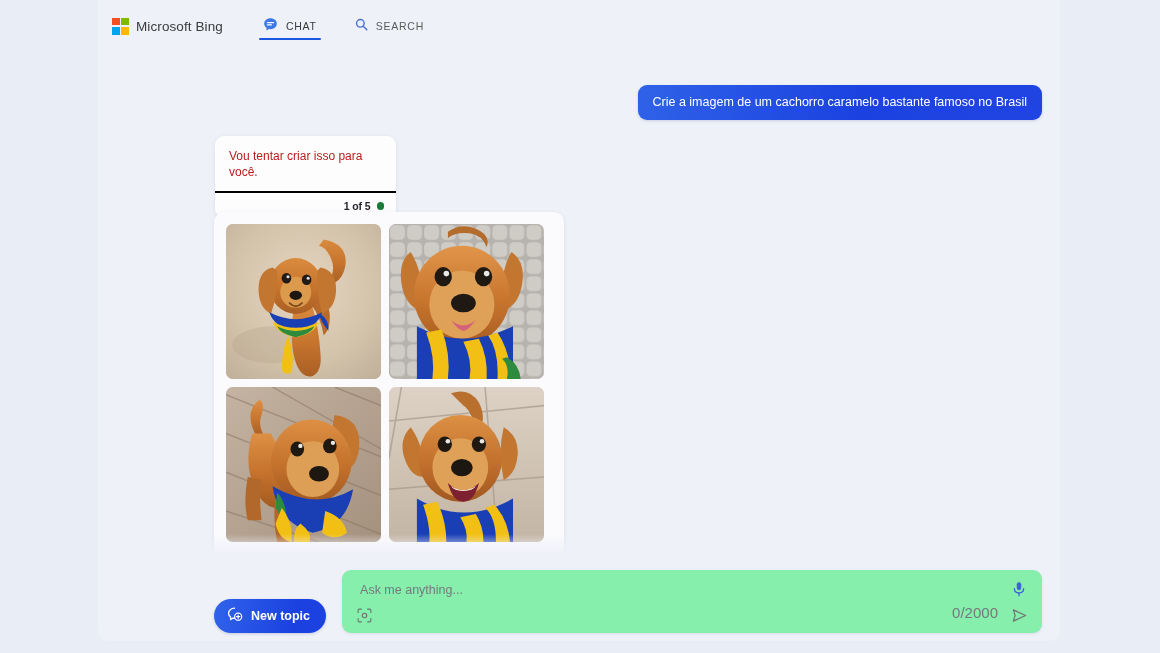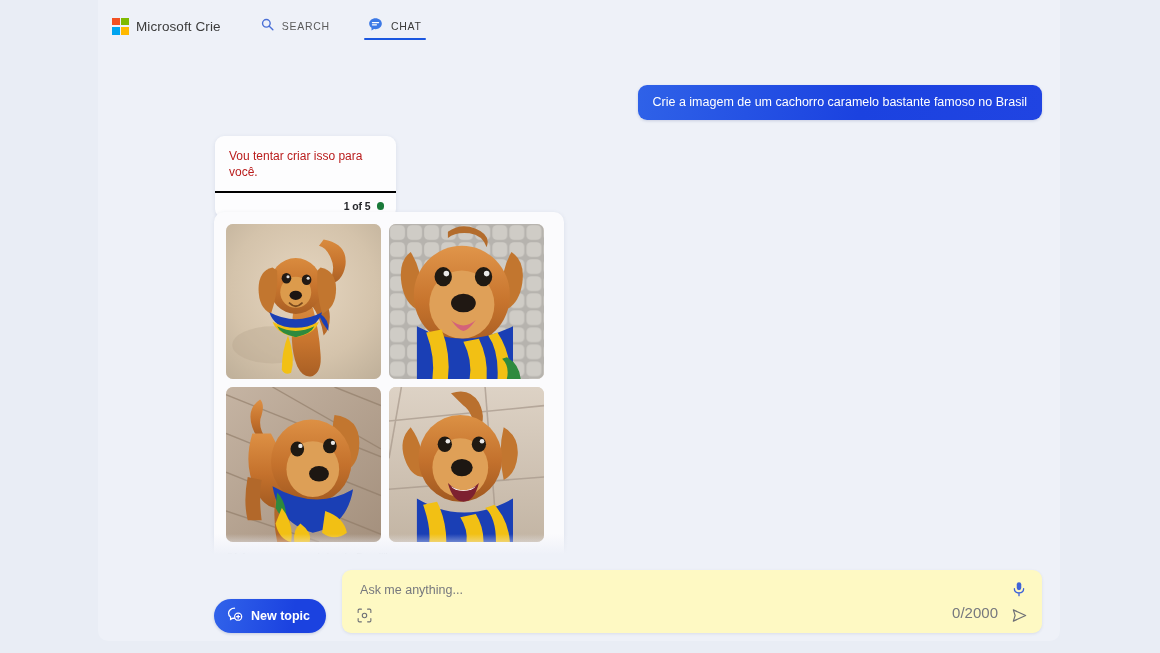--- a/index.html
+++ b/index.html
@@ -218,21 +218,21 @@
     margin-top: 3px;
     margin-right: 16px;
     border: none;
     font-family: "Liberation Sans", sans-serif;
     box-shadow: 0 1px 3px rgba(30,50,120,.2);
   }
 
   #input-shell {
     flex: 1;
     height: 63px;
-    background: #fef9c3;
+    background: #86efac;
     border-radius: 9px;
     position: relative;
     box-shadow: 0 1px 3px rgba(40,60,110,.10);
   }
   #ask-input {
     position: absolute;
     left: 16px; top: 12px;
     width: 640px;
     border: none;
     outline: none;
@@ -277,43 +277,43 @@
 
     <div id="topbar">
 
       <div class="brand">
         <span class="ms-logo">
           <i style="background:#f25022"></i>
           <i style="background:#7fba00"></i>
           <i style="background:#00a4ef"></i>
           <i style="background:#ffb900"></i>
         </span>
-        <span class="brand-name">Microsoft Crie</span>
-      </div>
-
-      <div class="nav-tab">
-        <span>
-          <svg width="13" height="13" viewBox="0 0 16 16" fill="none" stroke="#4a6fd6" stroke-width="1.7">
-            <circle cx="6.6" cy="6.6" r="4.7"></circle>
-            <line x1="10.2" y1="10.2" x2="14.6" y2="14.6" stroke-linecap="round"></line>
-          </svg>
-        </span>
-        <span class="tab-label">SEARCH</span>
+        <span class="brand-name">Microsoft Bing</span>
       </div>
 
       <div class="nav-tab active">
         <span>
           <svg width="15" height="15" viewBox="0 0 18 18">
             <path d="M9 1.4c-4.2 0-7.6 2.9-7.6 6.5 0 2 1.1 3.9 2.8 5.1v3.1l3-1.7c.6.1 1.2.2 1.8.2 4.2 0 7.6-2.9 7.6-6.7S13.2 1.4 9 1.4z" fill="#3c79e6"></path>
             <rect x="4.6" y="6.1" width="8.8" height="1.25" rx=".62" fill="#fff"></rect>
             <rect x="4.6" y="8.8" width="6.2" height="1.25" rx=".62" fill="#fff"></rect>
           </svg>
         </span>
         <span class="tab-label">CHAT</span>
         <span class="nav-underline"></span>
+      </div>
+
+      <div class="nav-tab">
+        <span>
+          <svg width="13" height="13" viewBox="0 0 16 16" fill="none" stroke="#4a6fd6" stroke-width="1.7">
+            <circle cx="6.6" cy="6.6" r="4.7"></circle>
+            <line x1="10.2" y1="10.2" x2="14.6" y2="14.6" stroke-linecap="round"></line>
+          </svg>
+        </span>
+        <span class="tab-label">SEARCH</span>
       </div>
     </div>
 
     <div id="conversation">
 
       <div id="user-row">
         <div class="user-bubble">Crie a imagem de um cachorro caramelo bastante famoso no Brasil</div>
       </div>
 
       <div id="bot-card">

